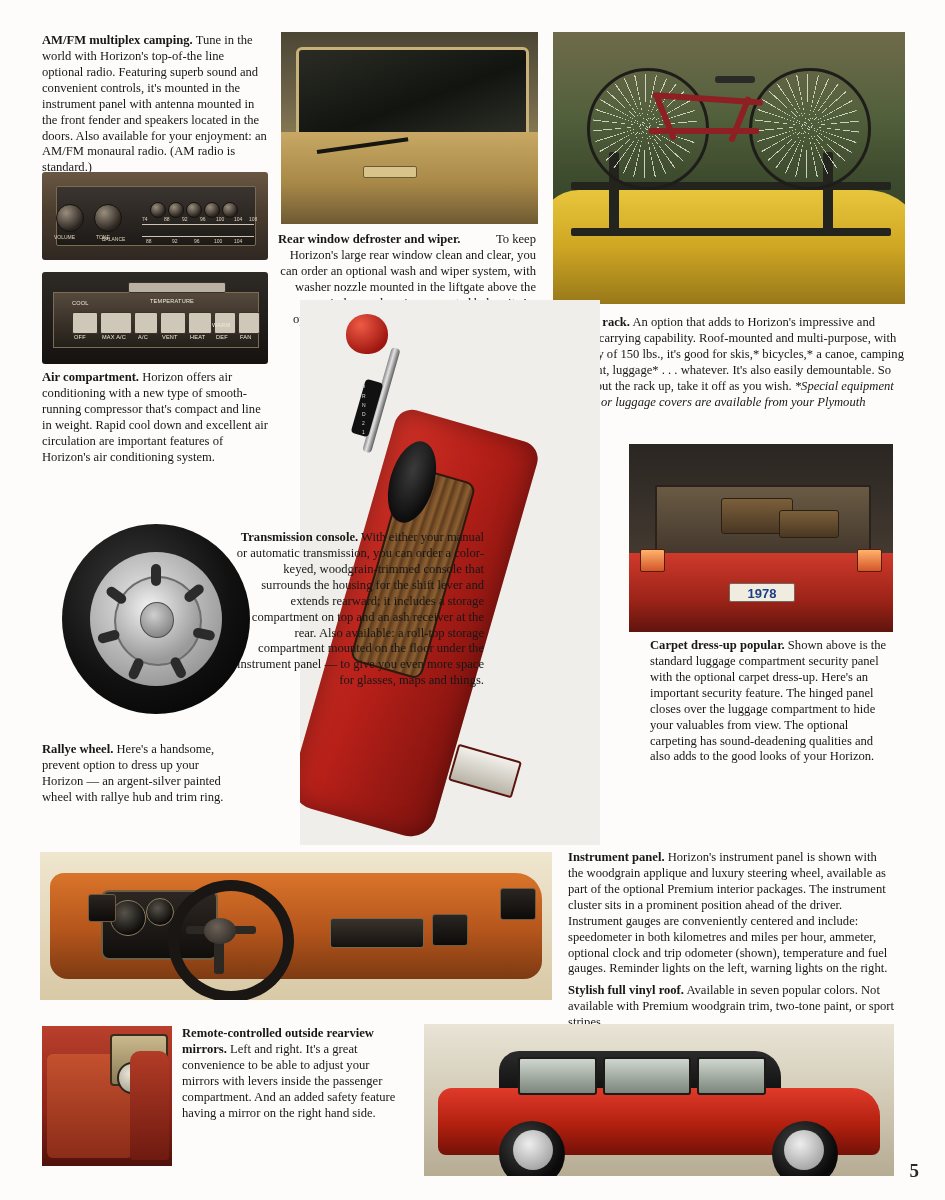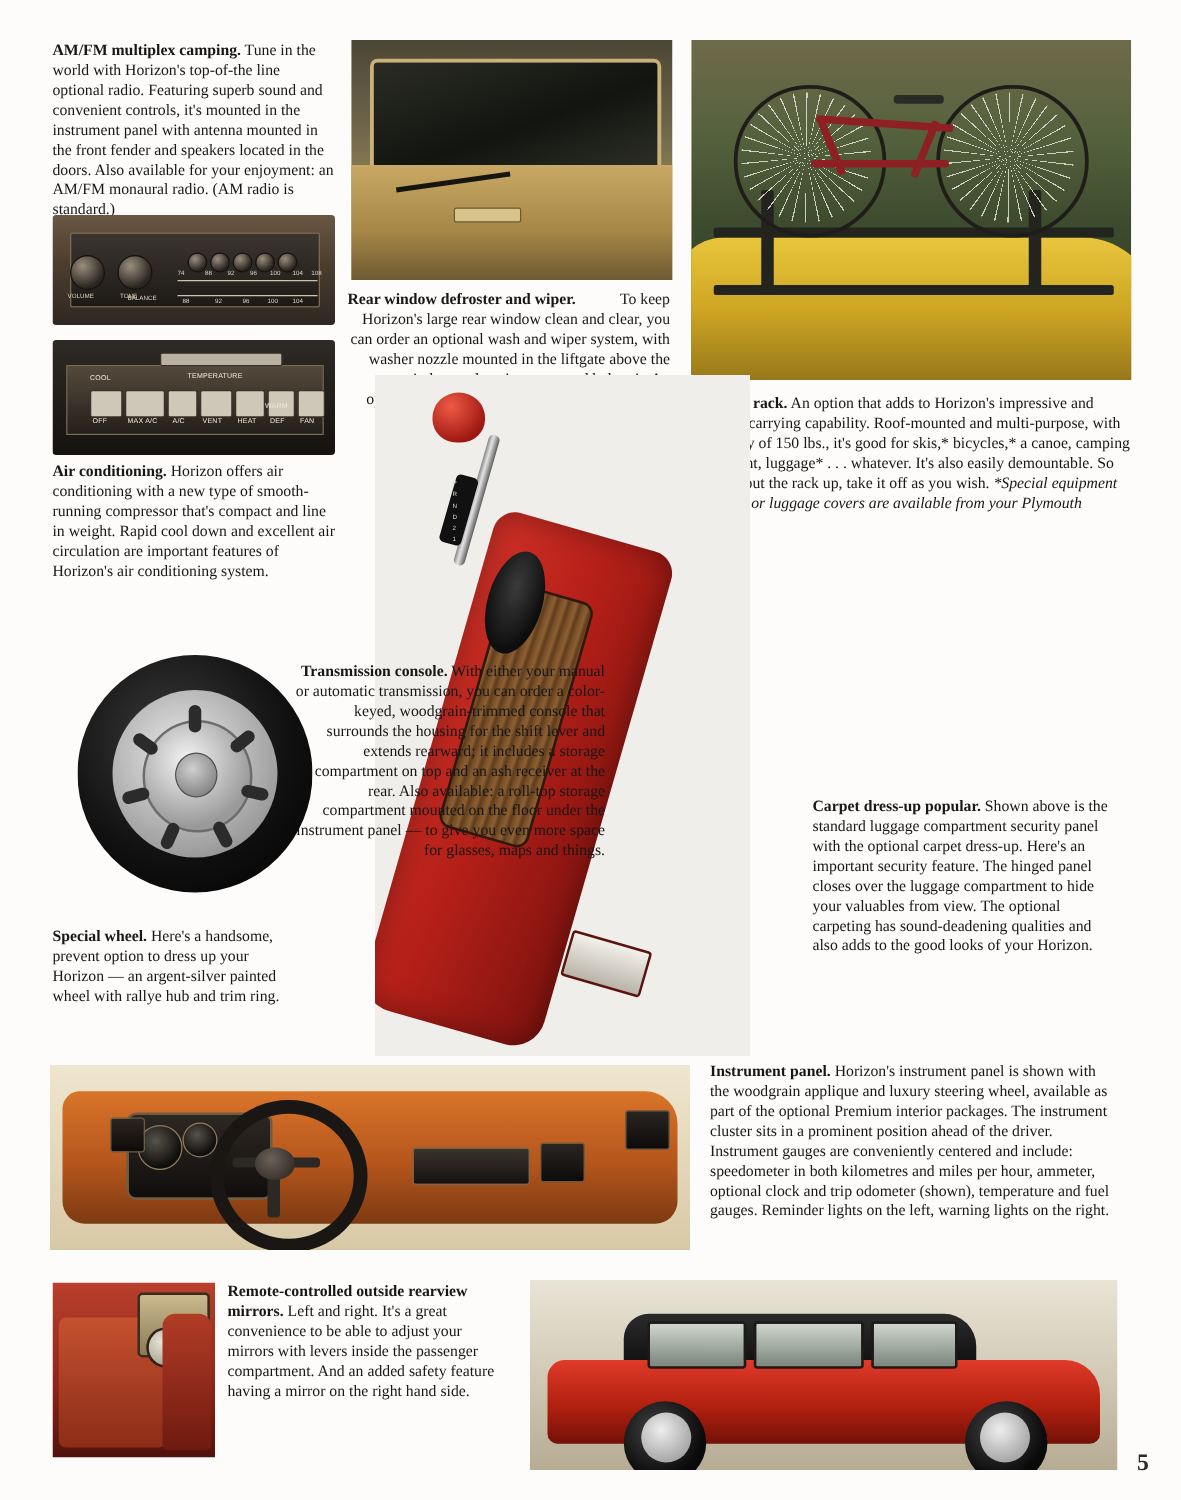--- a/index.html
+++ b/index.html
@@ -380,21 +380,21 @@
     <div class="ac-label" style="left:96px; top:62px;">A/C</div>
     <div class="ac-label" style="left:108px; top:26px;">TEMPERATURE</div>
     <div class="ac-label" style="left:120px; top:62px;">VENT</div>
     <div class="ac-label" style="left:148px; top:62px;">HEAT</div>
     <div class="ac-label" style="left:170px; top:50px;">WARM</div>
     <div class="ac-label" style="left:174px; top:62px;">DEF</div>
     <div class="ac-label" style="left:198px; top:62px;">FAN</div>
   </div>
 
   <div class="blk" style="left:42px; top:370px; width:230px;">
-    <b>Air conditioning.</b><span> Horizon offers air conditioning with a new type of smooth-running compressor that's compact and line in weight. Rapid cool down and excellent air circulation are important features of Horizon's air conditioning system.</span>
+    <b>Air compartment.</b><span> Horizon offers air conditioning with a new type of smooth-running compressor that's compact and line in weight. Rapid cool down and excellent air circulation are important features of Horizon's air conditioning system.</span>
   </div>
 
   <div class="photo" style="left:281px; top:32px; width:257px; height:192px;">
     <div class="lg-sky"></div>
     <div class="lg-glass"></div>
     <div class="lg-body"></div>
     <div class="lg-handle"></div>
     <div class="wiper" style="left:36px; top:118px; width:92px; height:4px; transform:rotate(-8deg);"></div>
   </div>
 
@@ -453,23 +453,33 @@
     <div class="slot" style="left:89px; top:44px; transform:rotate(0deg);"></div>
     <div class="slot" style="left:89px; top:44px; transform:rotate(51deg);"></div>
     <div class="slot" style="left:89px; top:44px; transform:rotate(102deg);"></div>
     <div class="slot" style="left:89px; top:44px; transform:rotate(153deg);"></div>
     <div class="slot" style="left:89px; top:44px; transform:rotate(204deg);"></div>
     <div class="slot" style="left:89px; top:44px; transform:rotate(255deg);"></div>
     <div class="slot" style="left:89px; top:44px; transform:rotate(306deg);"></div>
   </div>
 
   <div class="blk" style="left:42px; top:742px; width:200px;">
-    <b>Special wheel.</b><span> Here's a handsome, prevent option to dress up your Horizon — an argent-silver painted wheel with rallye hub and trim ring.</span>
-  </div>
-
+    <b>Rallye wheel.</b><span> Here's a handsome, prevent option to dress up your Horizon — an argent-silver painted wheel with rallye hub and trim ring.</span>
+  </div>
+
+  <div class="photo" style="left:629px; top:444px; width:264px; height:188px;">
+    <div class="tr-bg"></div>
+    <div class="tr-open"></div>
+    <div class="tr-case" style="left:92px; top:54px; width:70px; height:34px;"></div>
+    <div class="tr-case" style="left:150px; top:66px; width:58px; height:26px;"></div>
+    <div class="tr-body"></div>
+    <div class="taillight" style="left:4%;"></div>
+    <div class="taillight" style="right:4%;"></div>
+    <div class="plate">1978</div>
+  </div>
 
   <div class="blk" style="left:650px; top:638px; width:242px;">
     <b>Carpet dress-up popular.</b><span> Shown above is the standard luggage compartment security panel with the optional carpet dress-up. Here's an important security feature. The hinged panel closes over the luggage compartment to hide your valuables from view. The optional carpeting has sound-deadening qualities and also adds to the good looks of your Horizon.</span>
   </div>
 
   <div class="photo" style="left:40px; top:852px; width:512px; height:148px;">
     <div class="dash-bg"></div>
     <div class="dash-pad"></div>
     <div class="cluster"></div>
     <div class="gauge" style="left:70px; top:48px; width:34px; height:34px;"></div>
@@ -481,20 +491,23 @@
     <div class="wheel-rim" style="left:128px; top:28px; width:104px; height:100px;"></div>
     <div class="wheel-spoke" style="left:146px; top:74px; width:70px; height:8px;"></div>
     <div class="wheel-spoke" style="left:174px; top:78px; width:10px; height:44px;"></div>
     <div class="wheel-hub" style="left:164px; top:66px; width:32px; height:26px;"></div>
   </div>
 
   <div class="blk" style="left:568px; top:850px; width:326px;">
     <b>Instrument panel.</b><span> Horizon's instrument panel is shown with the woodgrain applique and luxury steering wheel, available as part of the optional Premium interior packages. The instrument cluster sits in a prominent position ahead of the driver. Instrument gauges are conveniently centered and include: speedometer in both kilometres and miles per hour, ammeter, optional clock and trip odometer (shown), temperature and fuel gauges. Reminder lights on the left, warning lights on the right.</span>
   </div>
 
+  <div class="blk" style="left:568px; top:983px; width:326px;">
+    <b>Stylish full vinyl roof.</b><span> Available in seven popular colors. Not available with Premium woodgrain trim, two-tone paint, or sport stripes.</span>
+  </div>
 
   <div class="photo" style="left:42px; top:1026px; width:130px; height:140px;">
     <div class="mir-bg"></div>
     <div class="mir-door"></div>
     <div class="mir-glass"></div>
     <div class="mir-mirror"></div>
     <div class="mir-seat"></div>
   </div>
 
   <div class="blk" style="left:182px; top:1026px; width:222px;">

